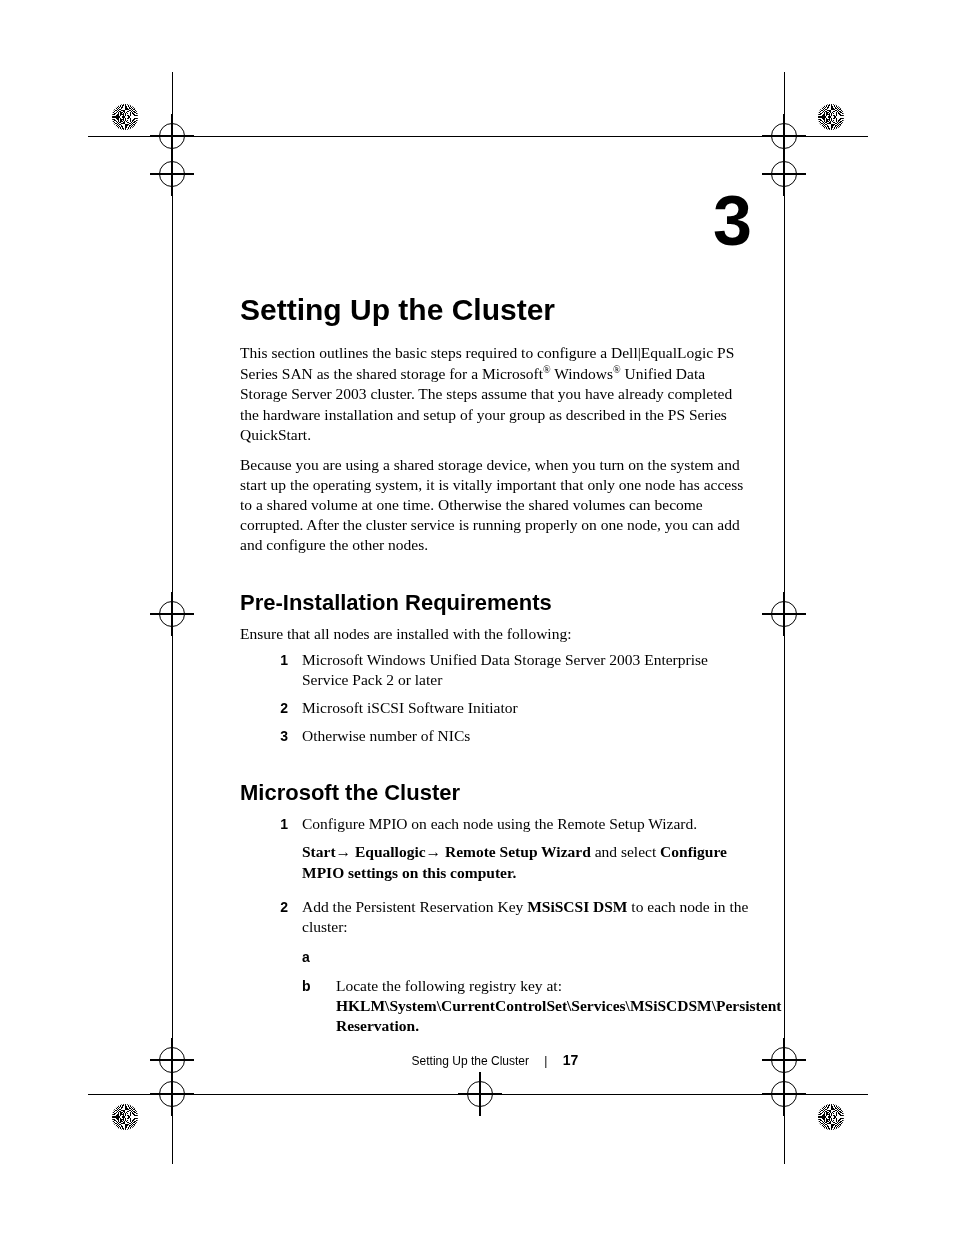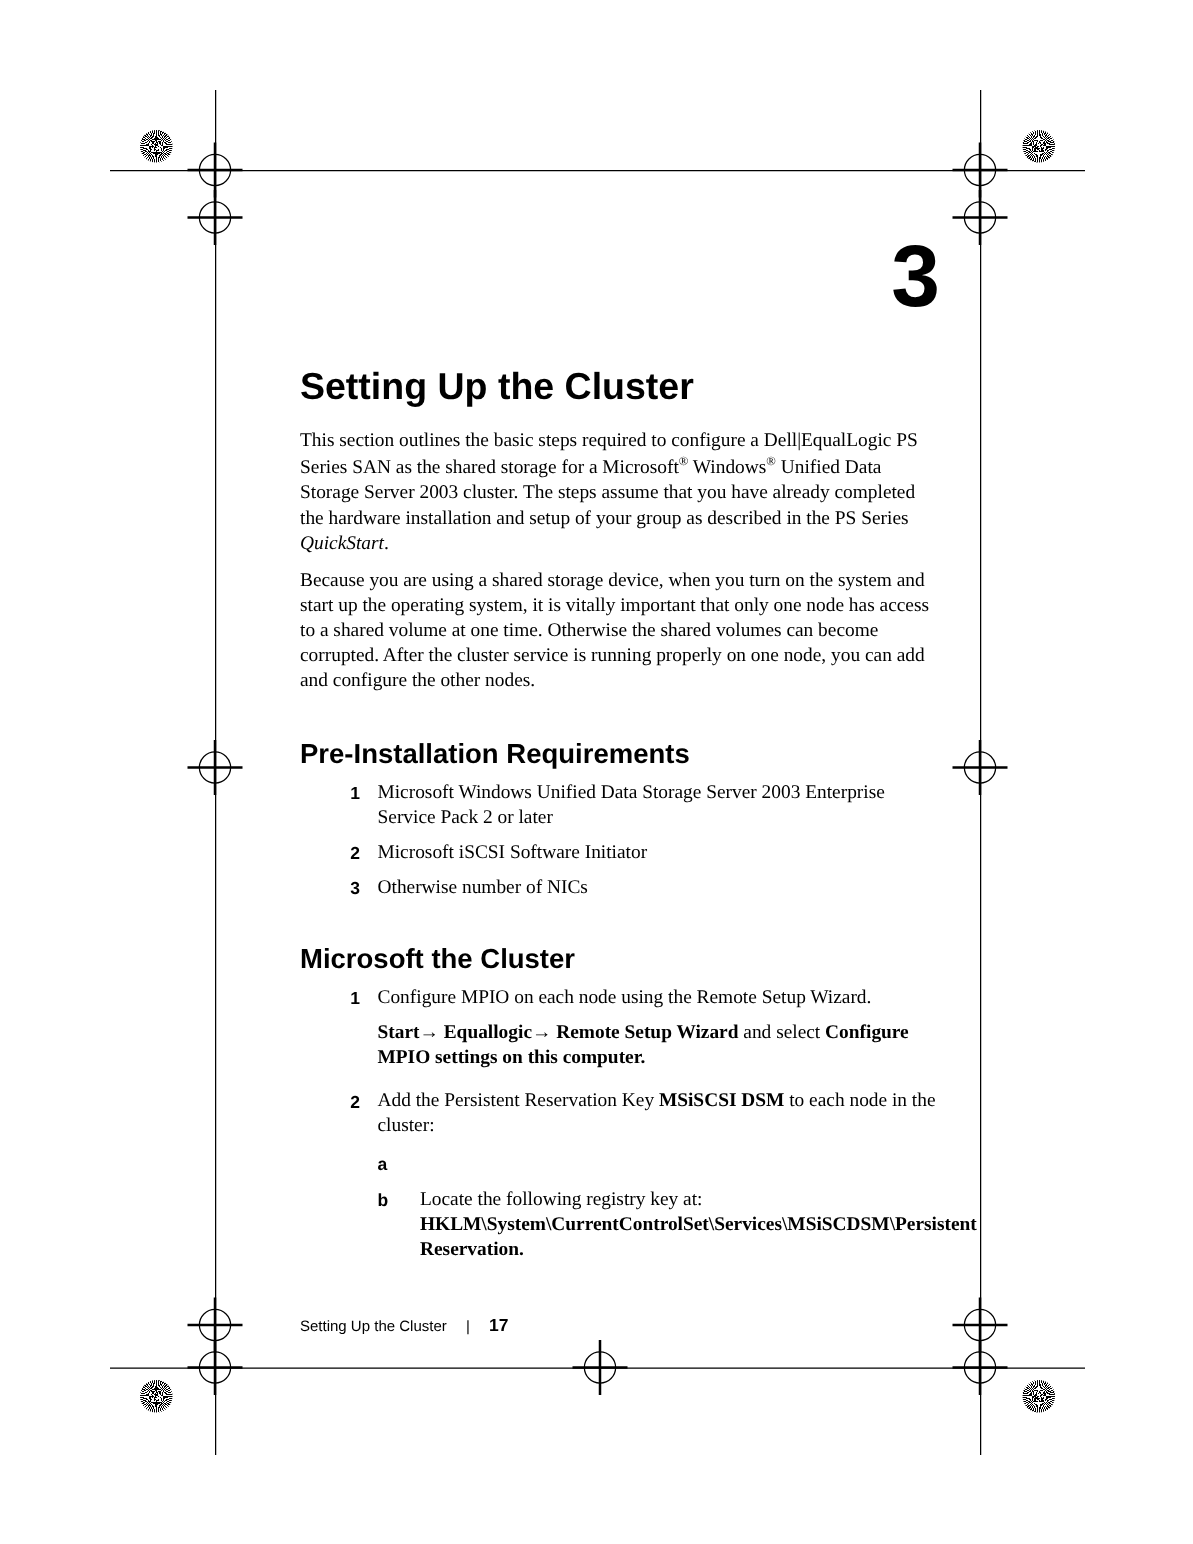--- a/index.html
+++ b/index.html
@@ -109,36 +109,36 @@
     content: "";
     position: absolute;
     left: 3px; top: 6px;
     width: 12px; height: 2px;
     background: #fff;
     transform: rotate(-20deg);
   }
   .note-label { font-weight: bold; }
   .note-guide { font-style: italic; }
   .bold { font-weight: bold; }
-  .italic { font-style: italic; }
+  .italic { }
   .arrow { font-family: Arial, sans-serif; }
   .reg { font-size: 0.65em; vertical-align: super; }
   .step-sub {
     margin: 6px 0 0 62px;
     font-size: 15.5px;
     line-height: 1.3;
   }
   .footer {
     position: absolute;
     left: 240px;
     width: 510px;
     top: 1052px;
     font-family: Arial, sans-serif;
     font-size: 12px;
-    text-align: left;
+    text-align: center;
   }
   .footer .sep {
     margin: 0 12px;
     color: #000;
   }
   .footer .pagenum {
     font-weight: bold;
     font-size: 14px;
   }
 
@@ -264,20 +264,21 @@
   <h1 class="chapter-title">Setting Up the Cluster</h1>
 
   <p class="body-text">
     <span>This section outlines the basic steps required to configure a Dell|EqualLogic PS Series SAN as the shared storage for a Microsoft</span><span class="reg">®</span><span> Windows</span><span class="reg">®</span><span> Unified Data Storage Server 2003 cluster. The steps assume that you have already completed the hardware installation and setup of your group as described in the PS Series </span><span class="italic">QuickStart</span><span>.</span>
   </p>
 
   <p class="body-text">Because you are using a shared storage device, when you turn on the system and start up the operating system, it is vitally important that only one node has access to a shared volume at one time. Otherwise the shared volumes can become corrupted. After the cluster service is running properly on one node, you can add and configure the other nodes.</p>
 
   <h2 class="section-title">Pre-Installation Requirements</h2>
 
+  <p class="body-text" style="margin-bottom:6px;">Ensure that all nodes are installed with the following:</p>
 
   <ul class="num-list">
     <li>
       <span class="list-num">1</span>
       <span class="list-body">Microsoft Windows Unified Data Storage Server 2003 Enterprise Service Pack 2 or later</span>
     </li>
     <li>
       <span class="list-num">2</span>
       <span class="list-body">Microsoft iSCSI Software Initiator</span>
     </li>

